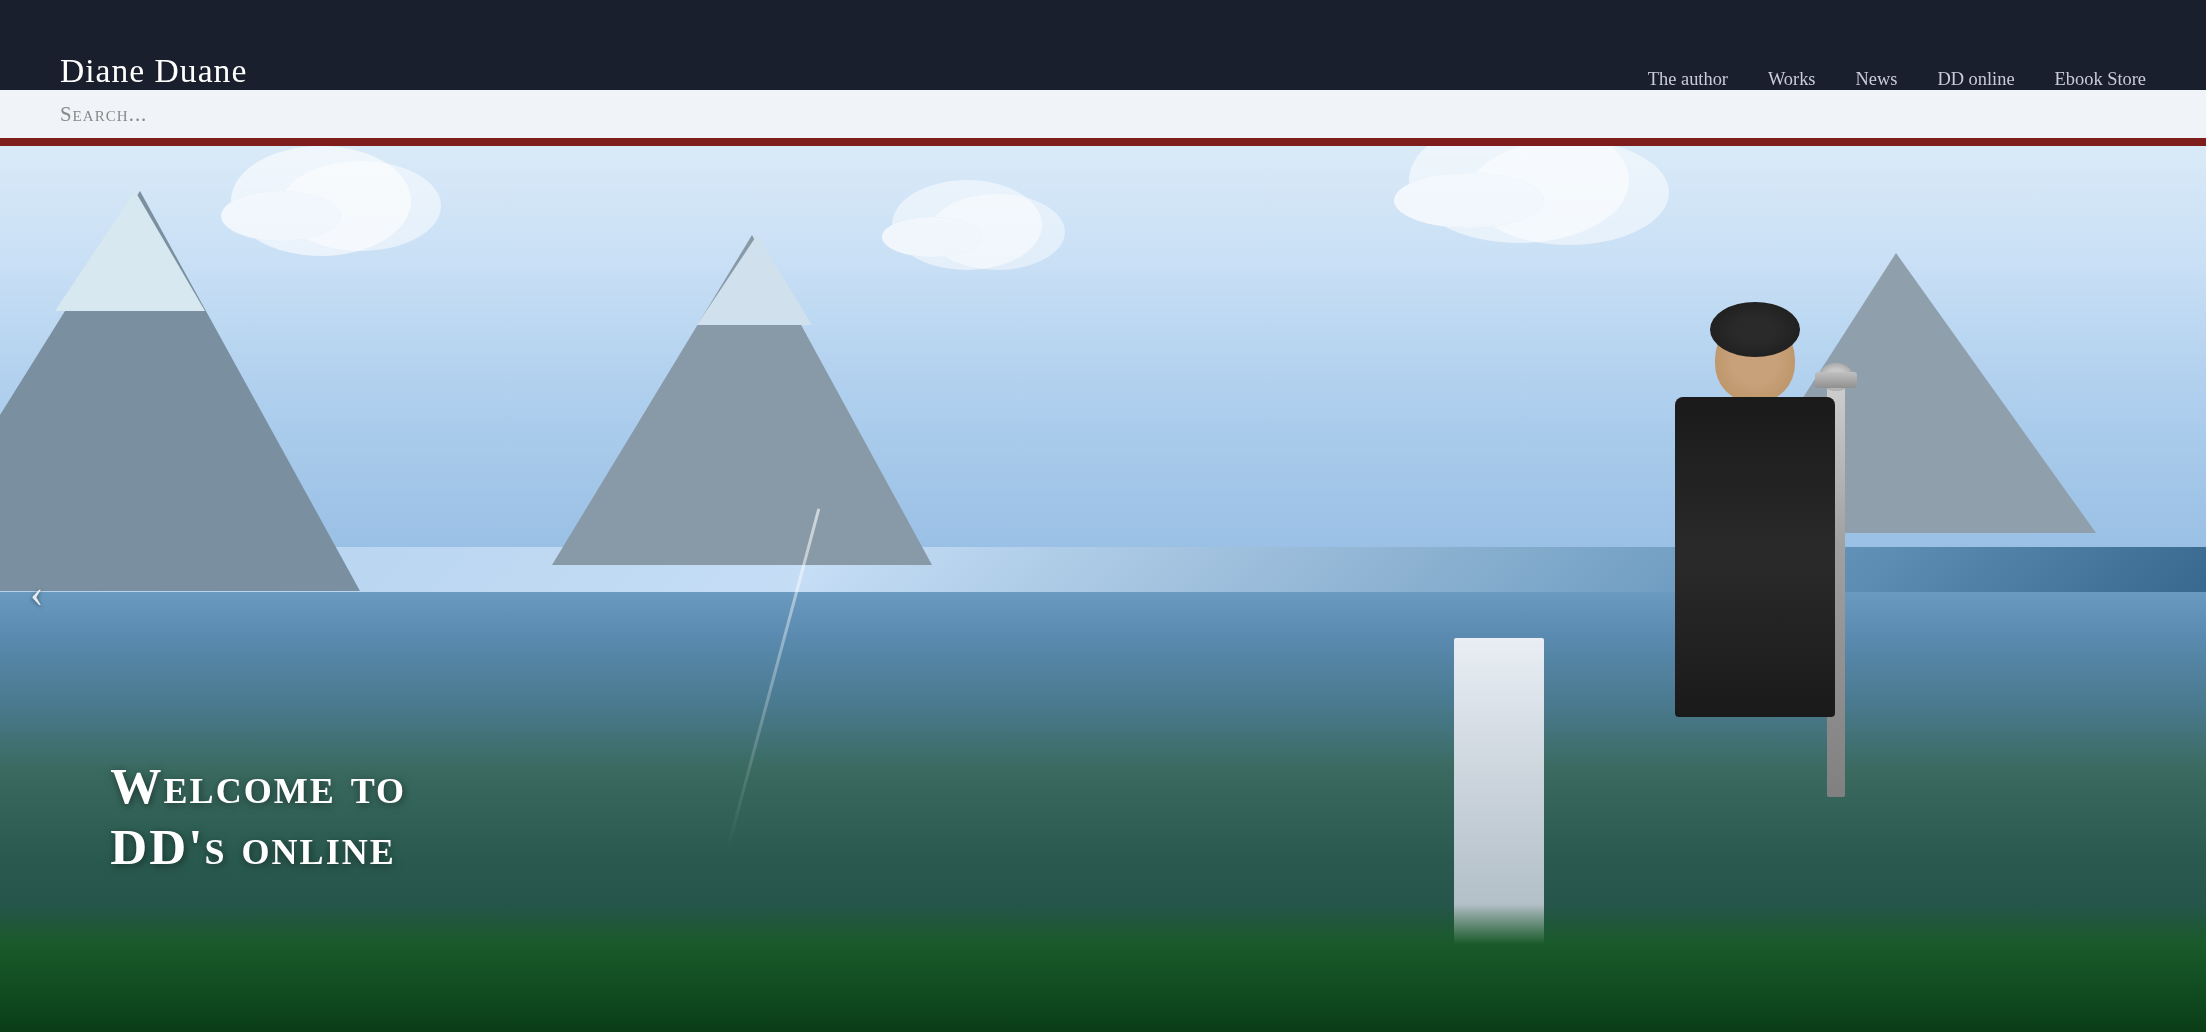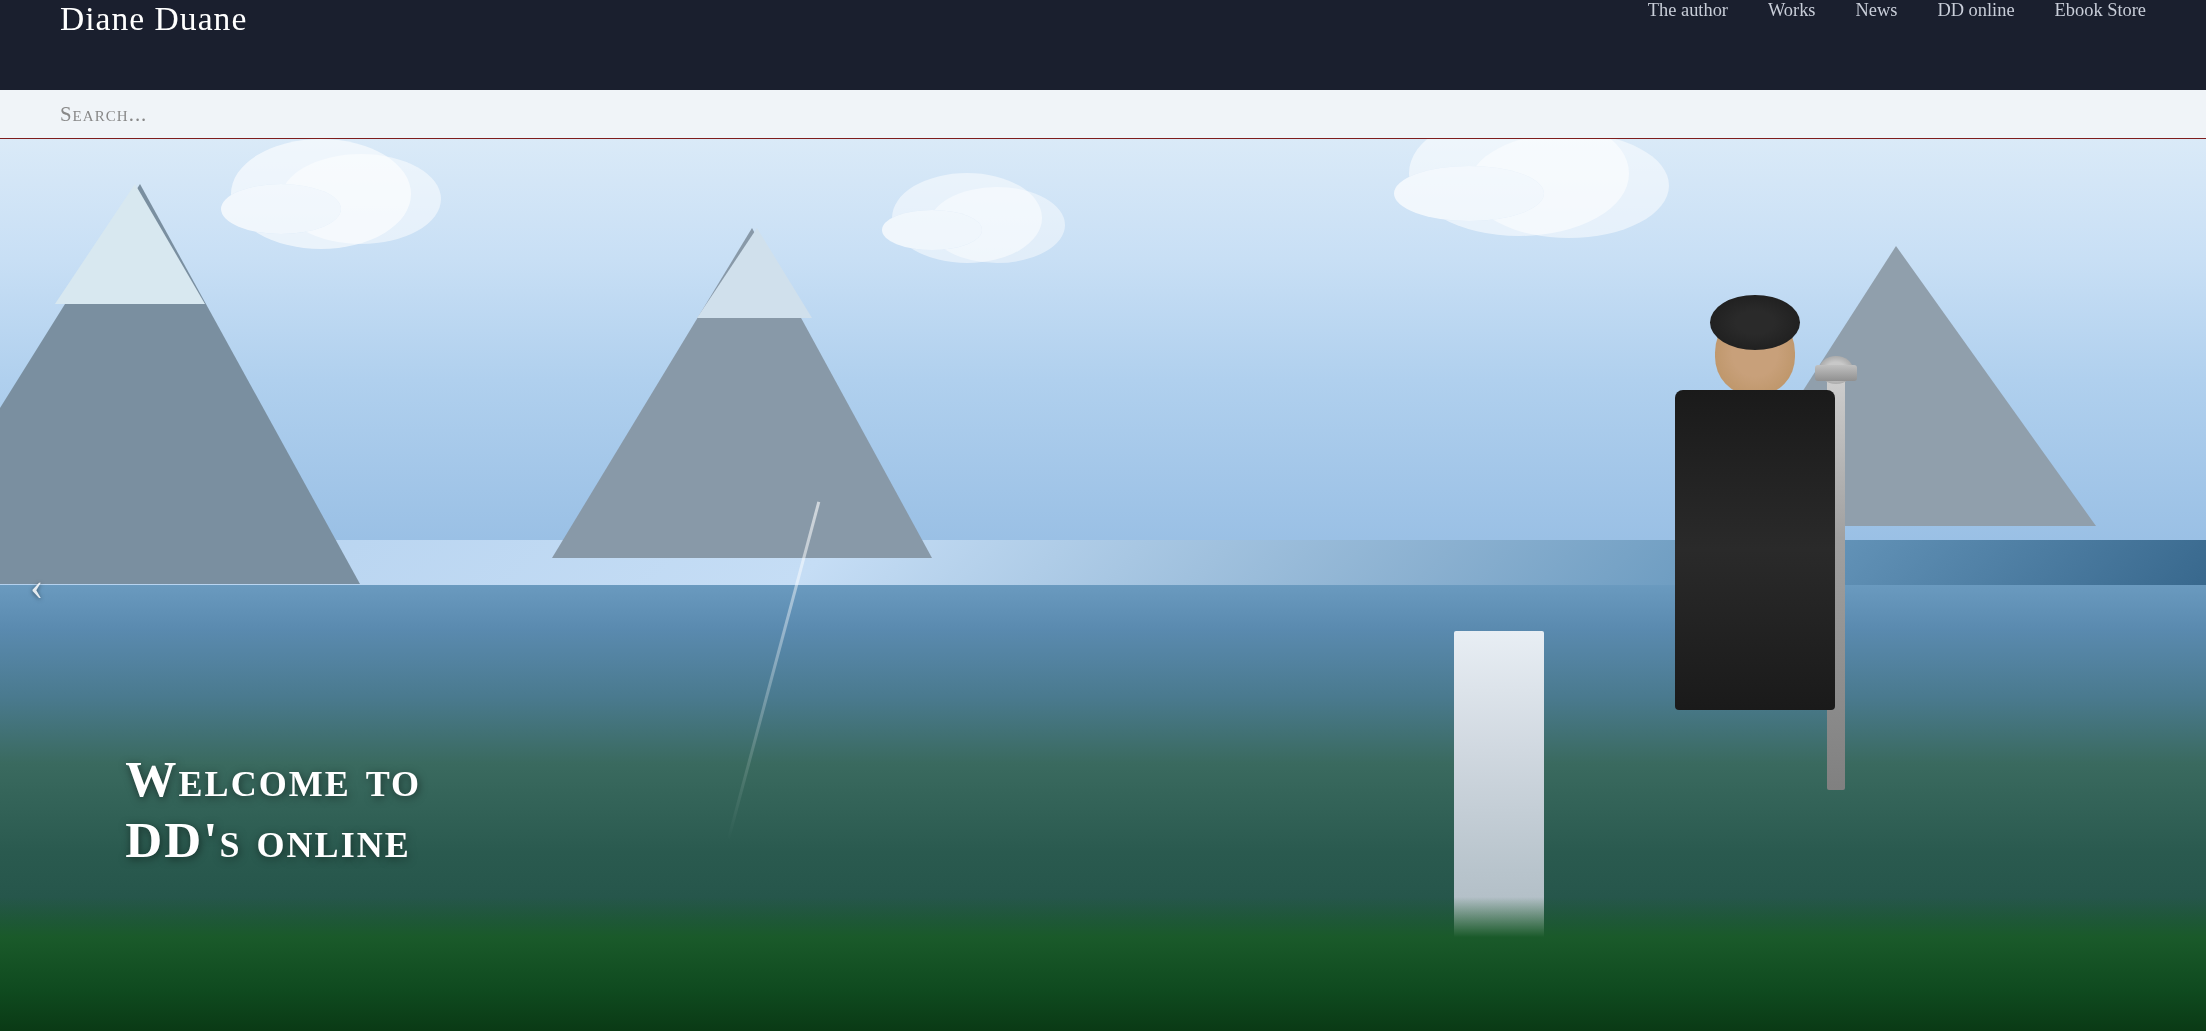--- a/index.html
+++ b/index.html
@@ -11,21 +11,21 @@
     body {
       font-family: Georgia, 'Times New Roman', serif;
       overflow-x: hidden;
       width: 100%;
     }
 
     
     header {
       background-color: #1a1f2e;
       display: flex;
-      align-items: flex-start;
+      align-items: flex-end;
       justify-content: space-between;
       padding: 0 60px;
       height: 90px;
       position: relative;
       z-index: 10;
     }
 
     .site-title {
       color: #ffffff;
       font-family: Georgia, 'Times New Roman', serif;
@@ -47,21 +47,21 @@
       font-family: Georgia, 'Times New Roman', serif;
       font-size: 1.15rem;
       font-weight: 400;
       transition: color 0.2s;
       white-space: nowrap;
     }
 
     
     .search-bar {
       background-color: #f0f4f8;
-      border-bottom: 1px solid #7f1d1d;
+      border-bottom: 8px solid #7f1d1d;
       padding: 12px 60px;
       display: flex;
       align-items: flex-end;
     }
 
     .search-bar input {
       width: 100%;
       border: none;
       background: transparent;
       font-family: Georgia, 'Times New Roman', serif;
@@ -357,21 +357,20 @@
     }
 
     .hero-text h1 {
       font-family: Georgia, 'Times New Roman', serif;
       font-size: 3.2rem;
       font-weight: 700;
       font-variant: small-caps;
       line-height: 1.2;
       letter-spacing: 0.04em;
       max-width: 450px;
-      margin-left: 15px;
     }
 
     
     .cloud {
       position: absolute;
       background: rgba(255,255,255,0.7);
       border-radius: 50%;
       z-index: 2;
     }
 

